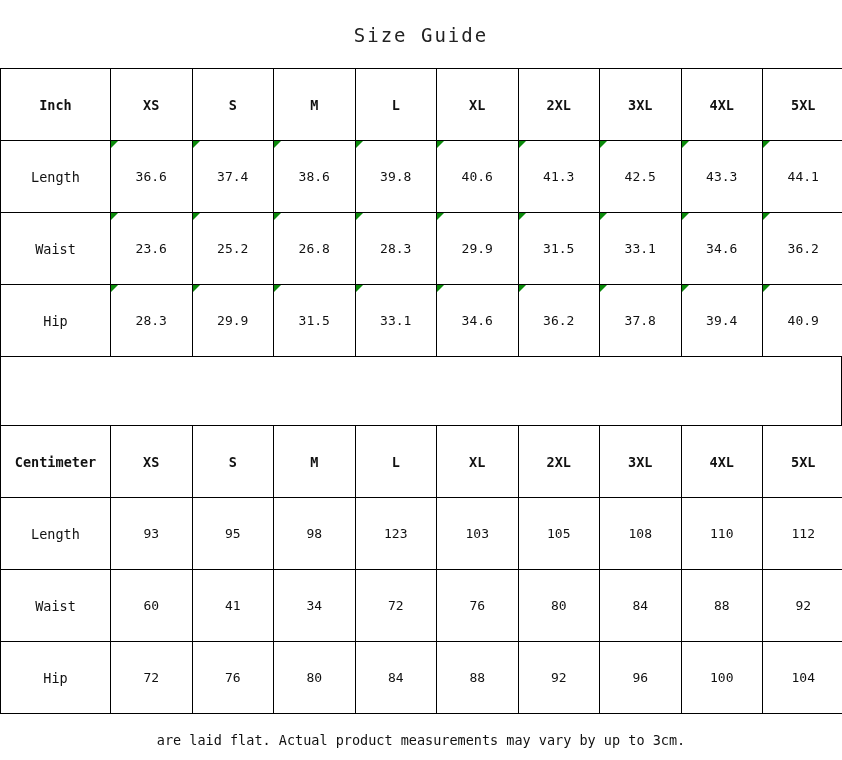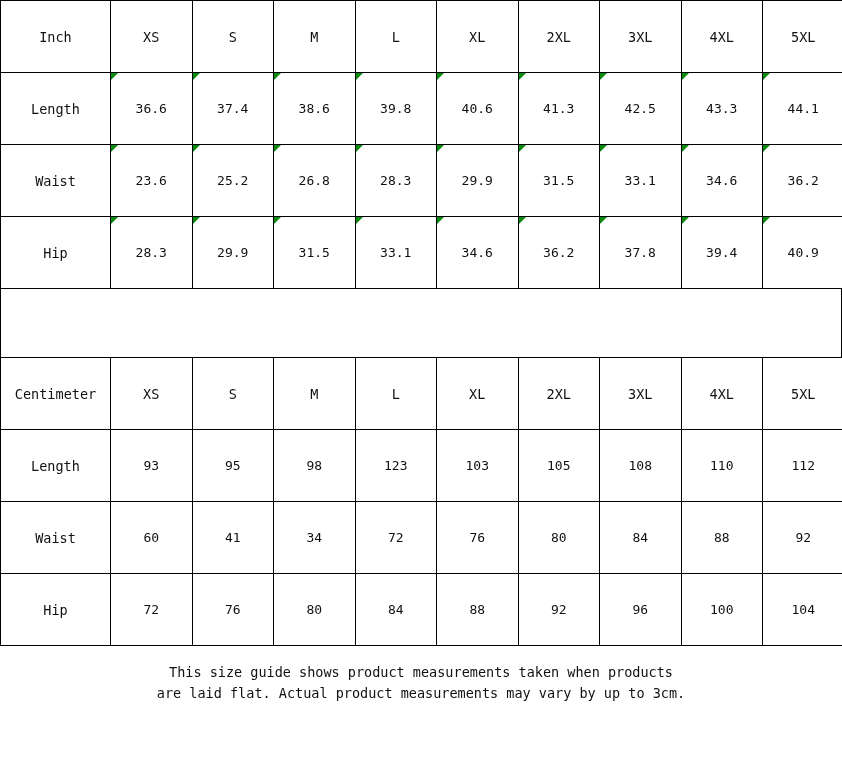--- a/index.html
+++ b/index.html
@@ -40,21 +40,21 @@
     border: 1px solid #000000;
     text-align: center;
     vertical-align: middle;
     height: 69px;
     font-family: "DejaVu Sans Mono", monospace;
     font-size: 13px;
     color: #111111;
     position: relative;
   }
   table.size-table td.head-cell {
-    font-weight: normal;
+    font-weight: bold;
     font-size: 13.5px;
   }
   table.size-table td.row-label {
     font-weight: normal;
     font-size: 13.5px;
   }
   
   col.c0 { width: 110px; }
   col.cx { width: 81.5px; }
 
@@ -87,20 +87,21 @@
     line-height: 1.55;
     padding-top: 16px;
   }
   .footer div { white-space: pre; }
 </style>
 </head>
 <body>
 
 <div class="page">
 
+  <div class="title">Size Guide</div>
 
   <table class="size-table">
     <colgroup>
       <col class="c0">
         <col class="cx">
         <col class="cx">
         <col class="cx">
         <col class="cx">
         <col class="cx">
         <col class="cx">
@@ -221,17 +222,16 @@
         <td>88</td>
         <td>92</td>
         <td>96</td>
         <td>100</td>
         <td>104</td>
       </tr>
     </tbody>
   </table>
 
   <div class="footer">
-    <div>This size guide shows product measurements taken when products</div>
     <div>are laid flat. Actual product measurements may vary by up to 3cm.</div>
   </div>
 
 </div>
 
 </body></html>

